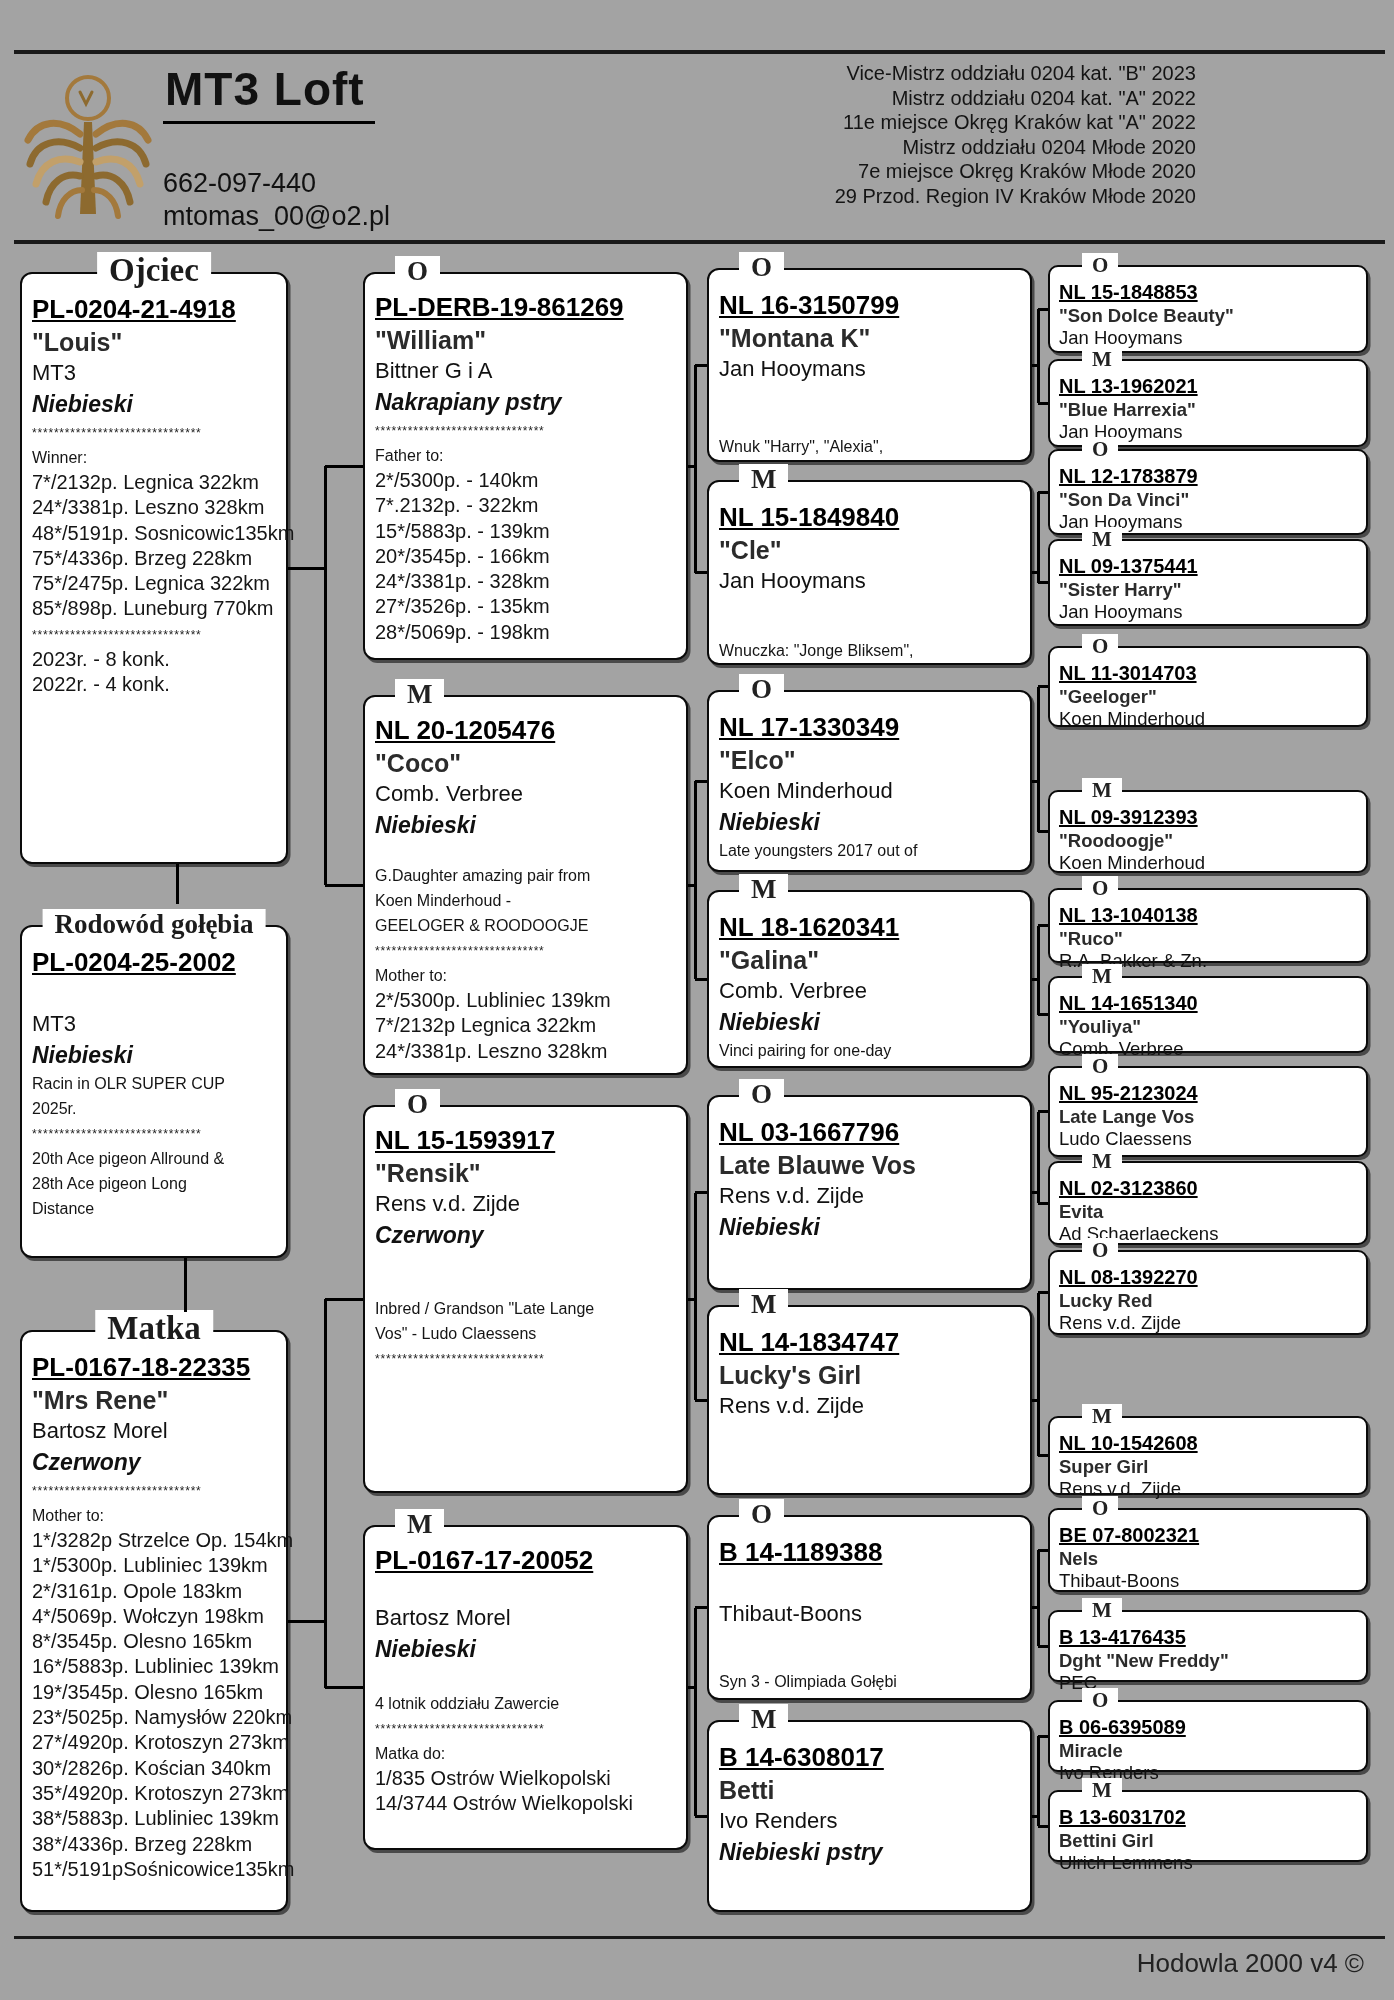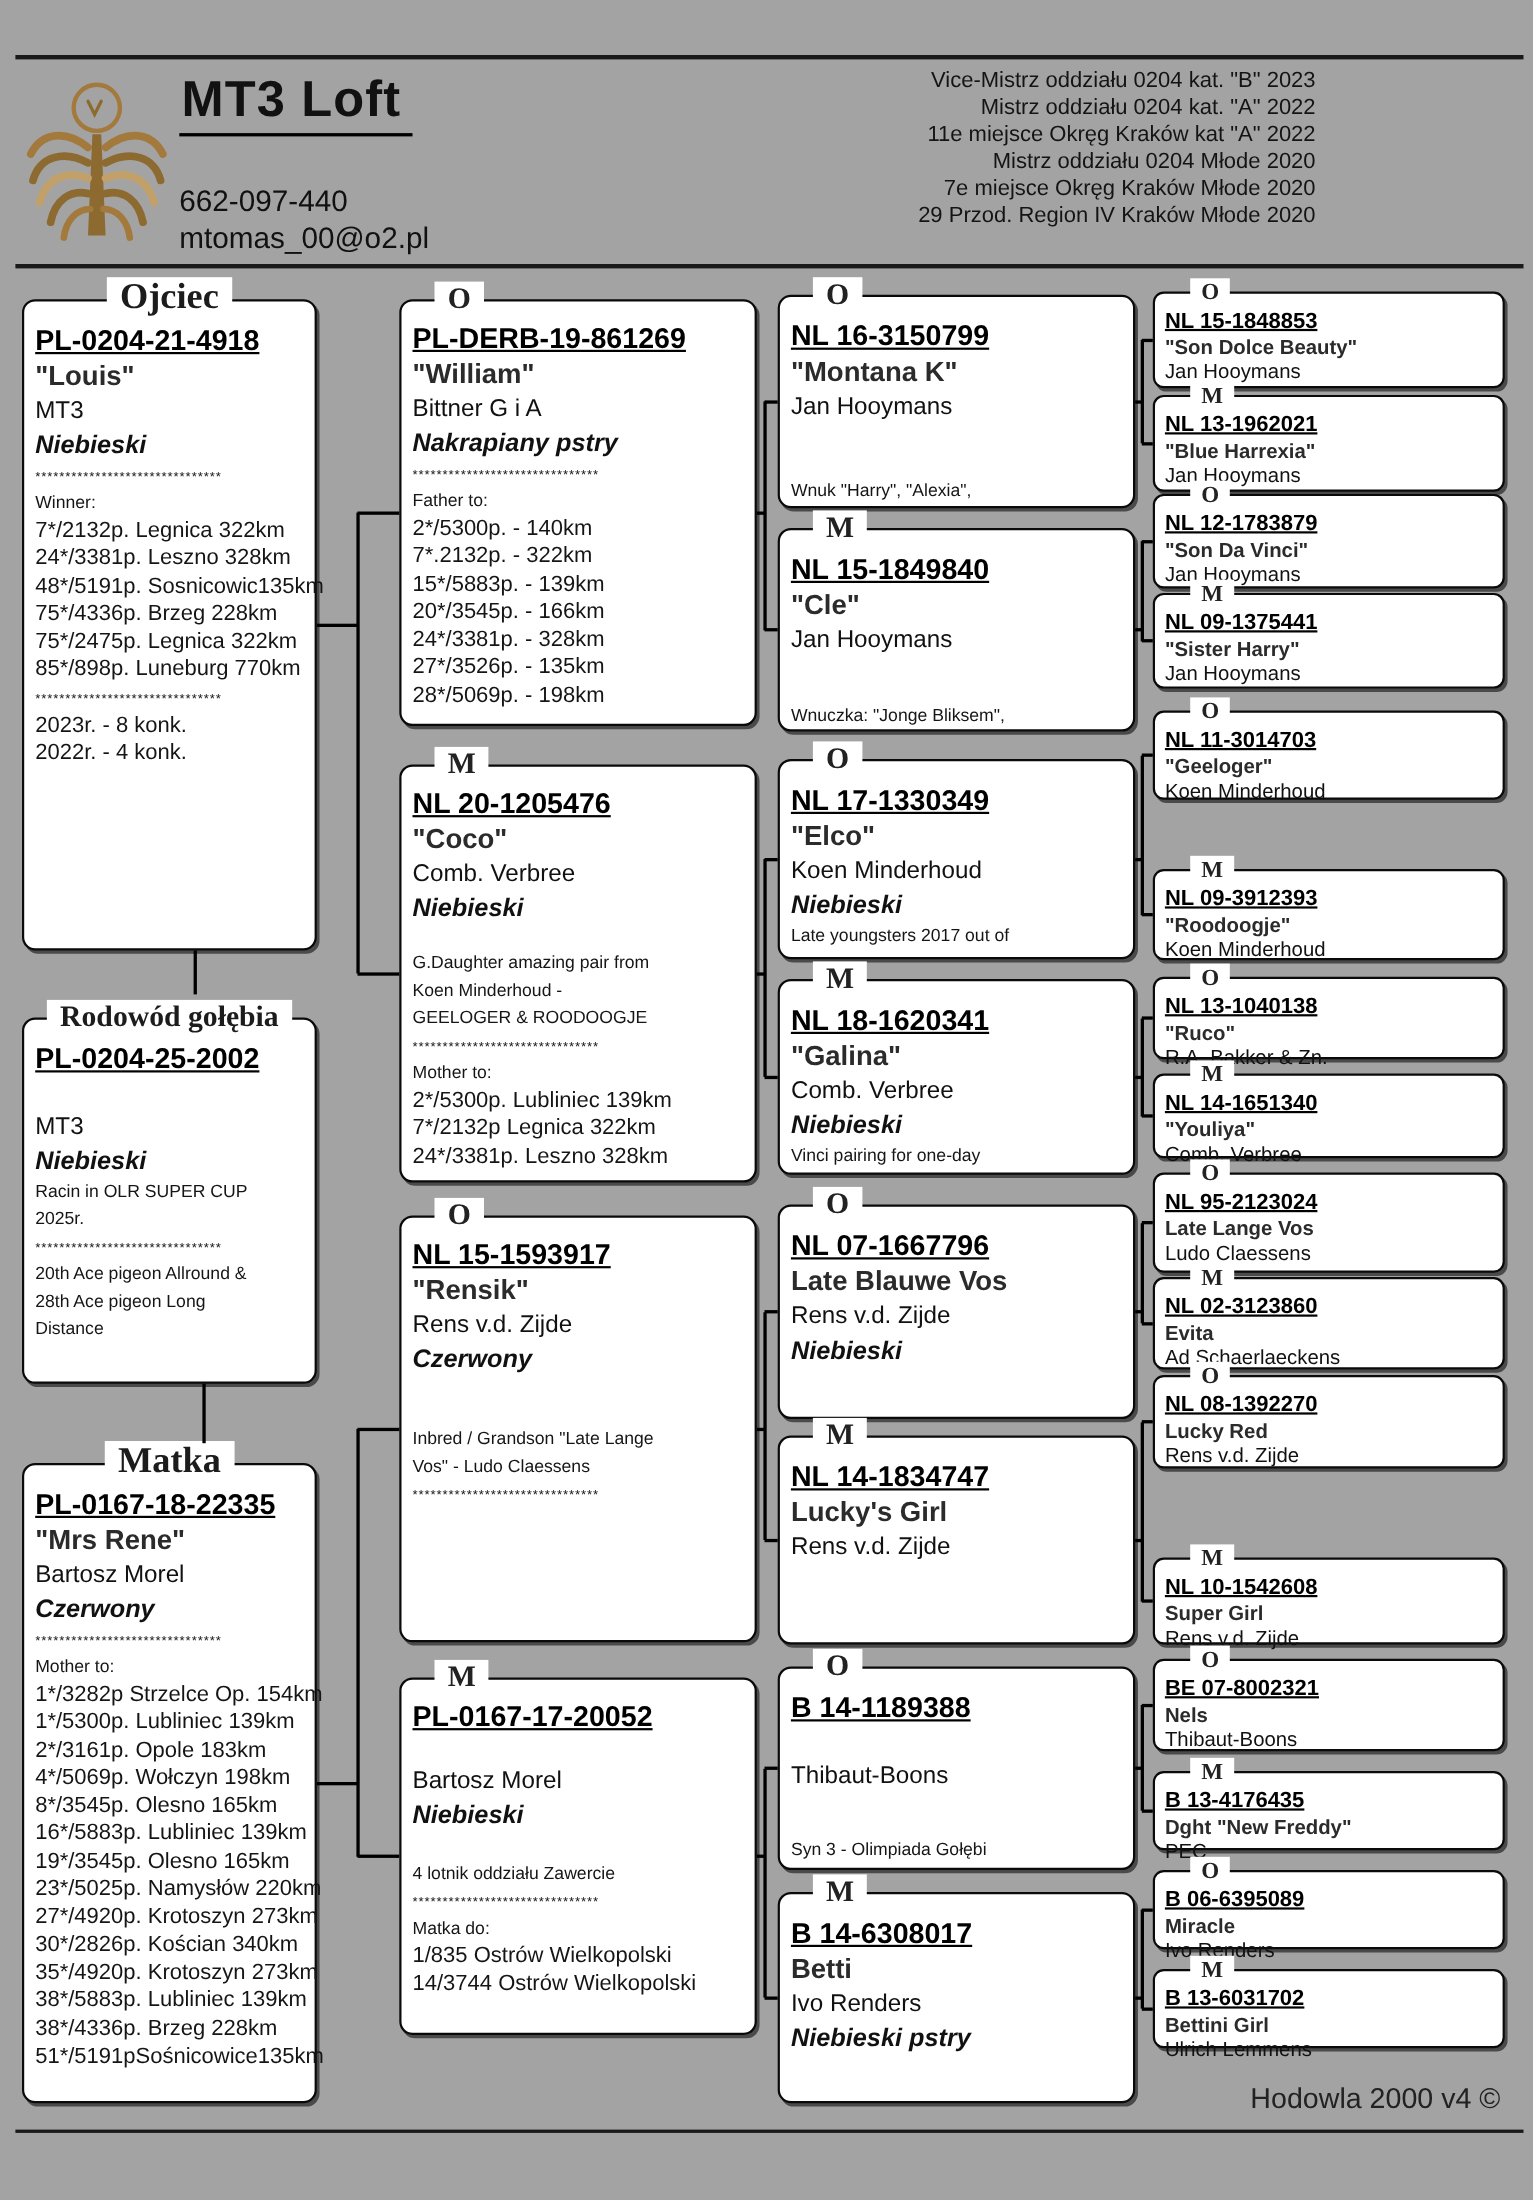--- a/index.html
+++ b/index.html
@@ -34,21 +34,21 @@
   .l-note{font-size:16px;line-height:25px;white-space:nowrap;color:#151515;}
   .l-race{font-size:20px;line-height:25.3px;white-space:nowrap;color:#151515;}
   .l-stars{font-size:12px;line-height:20px;letter-spacing:.8px;white-space:nowrap;overflow:hidden;
            margin:3px 0 2px 0;color:#222;}
   .l-blank{width:1px;}
   .pbox.small .l-ring{font-size:20px;line-height:26px;}
   .pbox.small .l-name{font-size:18.5px;line-height:22px;}
   .pbox.small .l-owner{font-size:18.5px;font-weight:normal;line-height:22px;}
   
   .conn{position:absolute;background:#000;}
-  .footer{position:absolute;top:1892px;right:30px;font-size:26px;color:#222;}
+  .footer{position:absolute;top:1948px;right:30px;font-size:26px;color:#222;}
 </style>
 </head>
 <body>
 
 <div class="page">
 
   <div class="rule" style="left:14px;top:50px;width:1371px;height:4px;"></div>
 
   <svg class="logo" viewBox="0 0 132 172">
     <circle cx="66" cy="36" r="21" fill="none" stroke="#a3793c" stroke-width="4"></circle>
@@ -220,21 +220,21 @@
       <div class="pbox g3" style="left: 707px; top: 890px; width: 325px; height: 178px;">
         <span class="sex-marker">M</span>
         <div class="l-ring">NL 18-1620341</div>
         <div class="l-name">"Galina"</div>
         <div class="l-owner">Comb. Verbree</div>
         <div class="l-color">Niebieski</div>
         <div class="l-note">Vinci pairing for one-day</div>
       </div>
       <div class="pbox g3" style="left: 707px; top: 1095px; width: 325px; height: 195px;">
         <span class="sex-marker">O</span>
-        <div class="l-ring">NL 07-1667796</div>
+        <div class="l-ring">NL 03-1667796</div>
         <div class="l-name">Late Blauwe Vos</div>
         <div class="l-owner">Rens v.d. Zijde</div>
         <div class="l-color">Niebieski</div>
       </div>
       <div class="pbox g3" style="left: 707px; top: 1305px; width: 325px; height: 190px;">
         <span class="sex-marker">M</span>
         <div class="l-ring">NL 14-1834747</div>
         <div class="l-name">Lucky's Girl</div>
         <div class="l-owner">Rens v.d. Zijde</div>
       </div>

